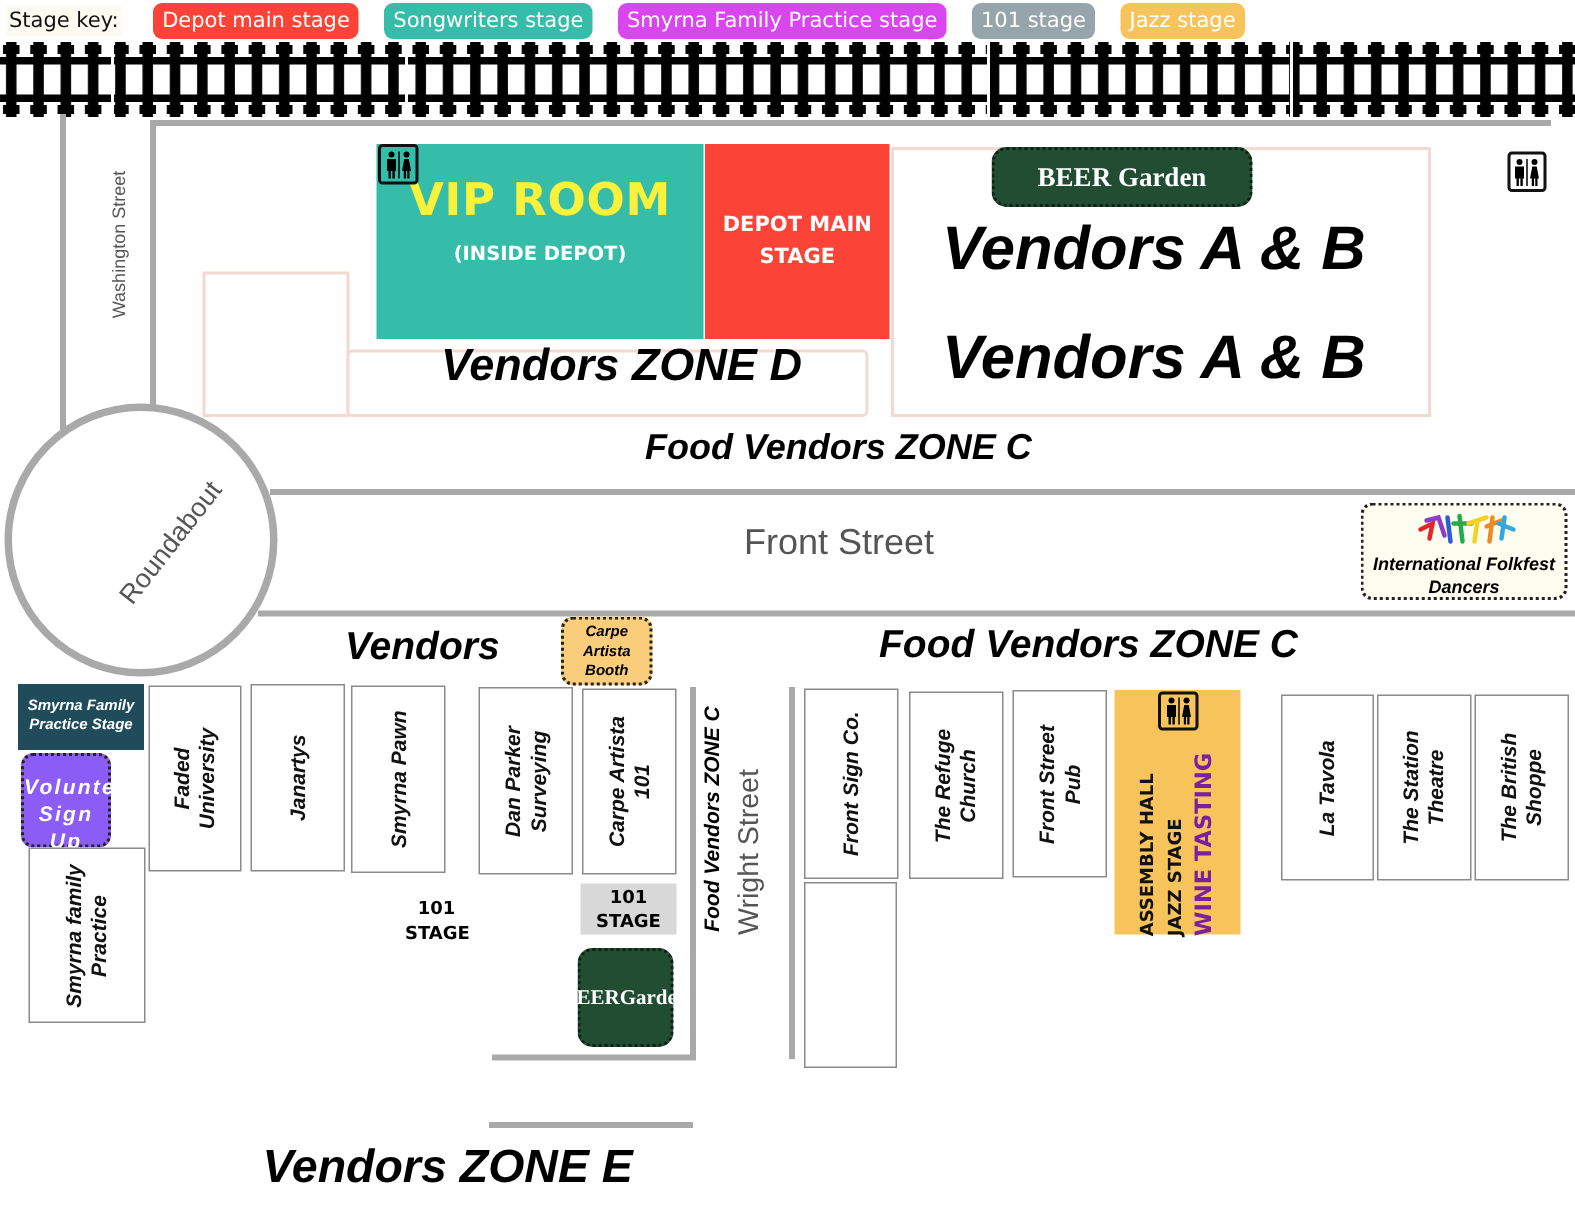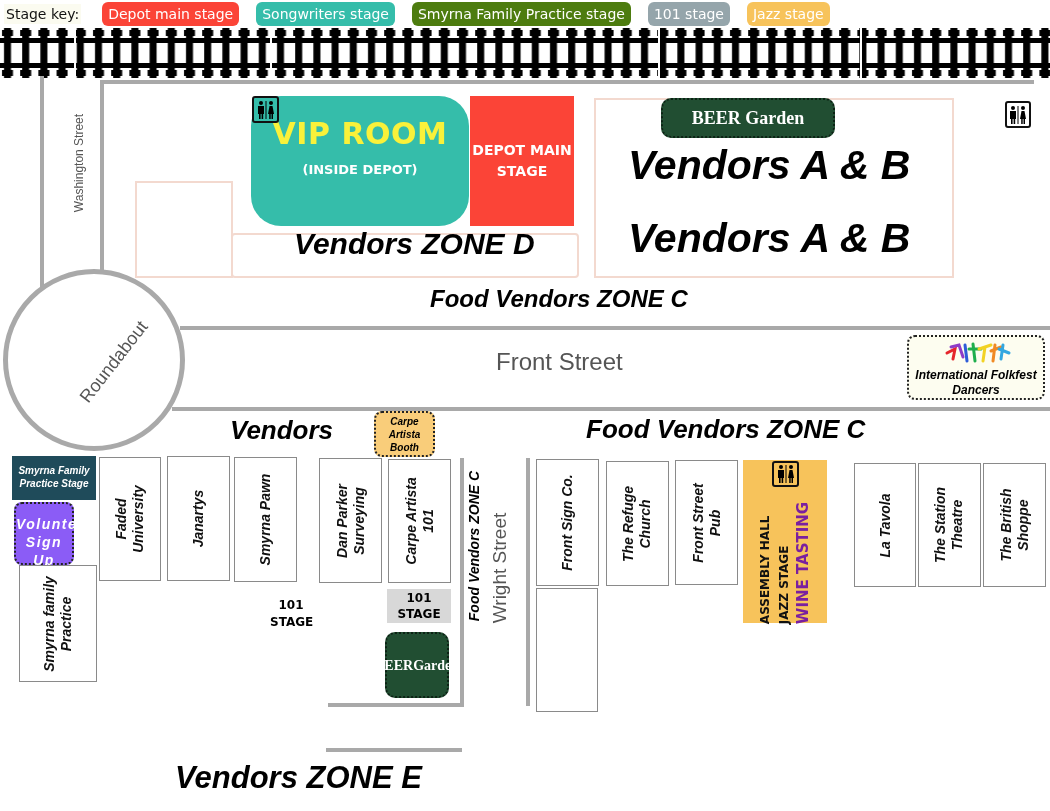--- a/index.html
+++ b/index.html
@@ -41,21 +41,21 @@
 
   .dotted-card { border: 2px dotted #222; border-radius: 8px; }
 </style>
 </head>
 <body>
 
 <div class="abs key-bar">
   <span class="key-label">Stage key:</span>
   <span class="key-chip" style="background:#fb4437">Depot main stage</span>
   <span class="key-chip" style="background:#35bdaa">Songwriters stage</span>
-  <span class="key-chip" style="background:#4d7c0f">Smyrna Family Practice stage</span>
+  <span class="key-chip" style="background:#d946ef">Smyrna Family Practice stage</span>
   <span class="key-chip" style="background:#95a5ab">101 stage</span>
   <span class="key-chip" style="background:#f7c35b">Jazz stage</span>
 </div>
 
 <svg class="abs tracks" viewBox="0 0 1050 50" width="1050" height="50">
   <defs>
     <pattern id="ties" x="0" y="0" width="18.2" height="50" patternUnits="userSpaceOnUse">
       <rect x="4" y="0" width="7" height="50" fill="#000"></rect>
       <rect x="2" y="2" width="11" height="6" fill="#000"></rect>
       <rect x="2" y="42" width="11" height="6" fill="#000"></rect>
@@ -79,21 +79,21 @@
 <div class="abs street-label" style="left:114px; top:362px; transform:translate(-50%,-50%) rotate(-52deg); font-size:18px; white-space:nowrap;">Roundabout</div>
 
 <div class="abs line-h" style="left:180px; top:326px; width:870px;"></div>
 <div class="abs line-h" style="left:172px; top:407px; width:878px;"></div>
 <div class="abs street-label" style="left:496px; top:348px; font-size:24px;">Front Street</div>
 
 <div class="abs boundary" style="left:135px; top:181px; width:98px; height:97px;"></div>
 <div class="abs boundary" style="left:231px; top:233px; width:348px; height:45px; border-radius:4px; background:#fff;"></div>
 <div class="abs zone-title" style="left:294px; top:227px; font-size:30px;">Vendors ZONE D</div>
 
-<div class="abs vip" style="left:251px; top:96px; width:218px; height:130px;border-radius:30px;">
+<div class="abs vip" style="left:251px; top:96px; width:218px; height:130px;">
   <div class="vip-title">VIP ROOM</div>
   <div class="vip-sub">
     <div>(INSIDE DEPOT)</div>
   </div>
 </div>
 <div class="abs restroom" style="left:252px; top:96px; width:27px; height:27px; background:#35bdaa;">
   <svg width="22" height="20" viewBox="0 0 22 20">
       <g fill="#000">
         <circle cx="6" cy="3" r="2"></circle>
         <rect x="3" y="6" width="6" height="8"></rect>
@@ -101,21 +101,21 @@
         <rect x="6.6" y="13" width="1.6" height="6"></rect>
         <rect x="10.5" y="1" width="1" height="18"></rect>
         <circle cx="16" cy="3" r="2"></circle>
         <polygon points="13,14 19,14 17.5,6 14.5,6"></polygon>
         <rect x="14.2" y="13" width="1.5" height="6"></rect>
         <rect x="16.5" y="13" width="1.5" height="6"></rect>
       </g>
     </svg>
 </div>
 
-<div class="abs depot" style="left:470px; top:96px; width:104px; height:130px;">
+<div class="abs depot" style="left:470px; top:96px; width:123px; height:130px;">
   <div>
     <div>DEPOT MAIN</div>
     <div>STAGE</div>
   </div>
 </div>
 
 <div class="abs boundary" style="left:594px; top:98px; width:360px; height:180px;"></div>
 <div class="abs beer" style="left:661px; top:98px; width:174px; height:40px; font-size:18px;">BEER Garden</div>
 <div class="abs zone-title" style="left:628px; top:142px; font-size:41px;">Vendors A &amp; B</div>
 <div class="abs zone-title" style="left:628px; top:215px; font-size:41px;">Vendors A &amp; B</div>

